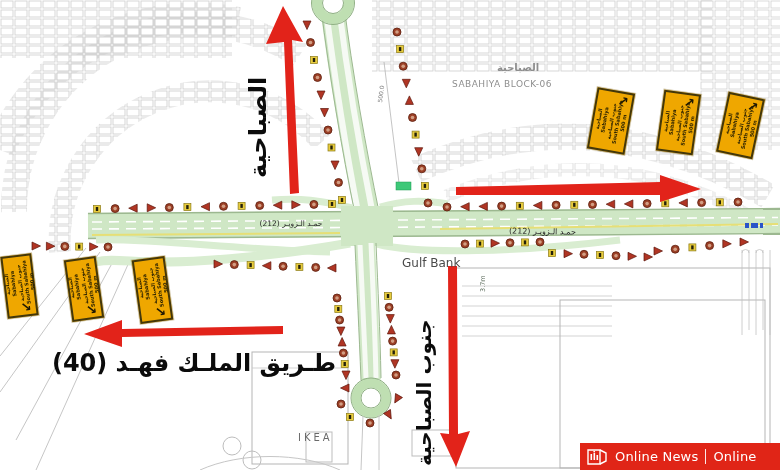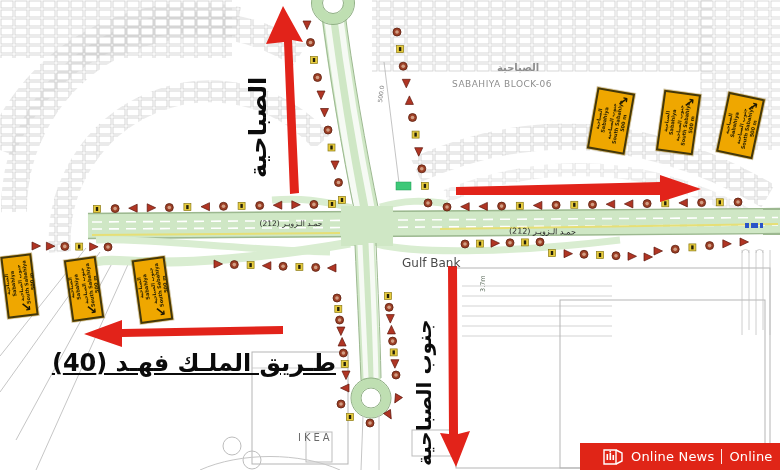--- a/index.html
+++ b/index.html
@@ -13,21 +13,21 @@
   .ysign{position:absolute;background:#efa700;border:2px solid #43370a;box-sizing:border-box;
          box-shadow:0 0 0 1px rgba(120,90,0,.35);}
   .ys-arrow{position:absolute;font-weight:bold;color:#1d1703;font-size:13px;line-height:1;}
   .ys-arrow.ne{top:1px;right:3px;}
   .ys-arrow.se{bottom:1px;right:4px;}
   .ys-text{position:absolute;left:50%;top:50%;width:58px;
            transform:translate(-50%,-50%) rotate(-90deg);
            font-size:5px;line-height:1.25;color:#241d00;font-weight:bold;text-align:center;}
   .ys-text span{display:block;white-space:nowrap;}
   #watermark{position:absolute;left:580px;top:443px;width:200px;height:27px;background:#e02517;
-             display:flex;align-items:center;gap:7px;padding-left:22px;box-sizing:border-box;
+             display:flex;align-items:center;gap:7px;padding-left:6px;box-sizing:border-box;
              color:#ffffff;font-size:13px;}
   #watermark .divider{width:1px;height:15px;background:#ffffff;opacity:.9;}
   #watermark .wm-txt{letter-spacing:.2px;}
 </style>
 </head>
 <body>
 
 <div id="stage">
 
   <svg id="map-svg" width="780" height="470" viewBox="0 0 780 470">
@@ -237,21 +237,21 @@
       <polygon points="290,194 299,193 292,40 303,42 283,6 266,44 284,42"></polygon>
       <polygon points="456,187 660,182 660,175 701,189 660,202 660,195 456,195"></polygon>
       <polygon points="283,326 283,334 122,337 122,347 84,334 122,320 122,329"></polygon>
       <polygon points="448,266 457,266 458,434 470,431 456,467 440,433 449,434"></polygon>
     </g>
   </svg>
 
   <div class="lbl vert ar-big" style="left:244px;top:178px;font-size:24px;letter-spacing:1px;">الصباحية</div>
 
 
-  <div class="lbl ar-big" style="left:78px;top:349px;width:258px;font-size:24px;text-align:center;text-decoration:underline;">طـريق الملـك فهـد (40)</div>
+  <div class="lbl ar-big" style="left:78px;top:349px;width:258px;font-size:24px;text-align:center;">طـريق الملـك فهـد (40)</div>
 
   <div class="lbl vert ar-big" style="left:412px;top:466px;font-size:20px;letter-spacing:1px;">جنوب الصباحية</div>
 
   <div class="lbl gray" style="left:497px;top:62px;font-size:10px;font-weight:bold;direction:rtl;">الصباحية</div>
   <div class="lbl gray" style="left:452px;top:79px;font-size:9px;letter-spacing:.5px;">SABAHIYA BLOCK-06</div>
 
   <div class="lbl" style="left:245px;top:219px;width:92px;font-size:7.5px;color:#2a2a2a;direction:rtl;text-align:center;">حمـد الـزويـر (212)</div>
   <div class="lbl" style="left:465px;top:227px;width:155px;font-size:8px;color:#2a2a2a;direction:rtl;text-align:center;letter-spacing:2px;transform:rotate(1deg);">حمـد الـزويـر (212)</div>
 
   <div class="lbl" style="left:402px;top:256px;font-size:12px;color:#4a4a4a;">Gulf Bank</div>

